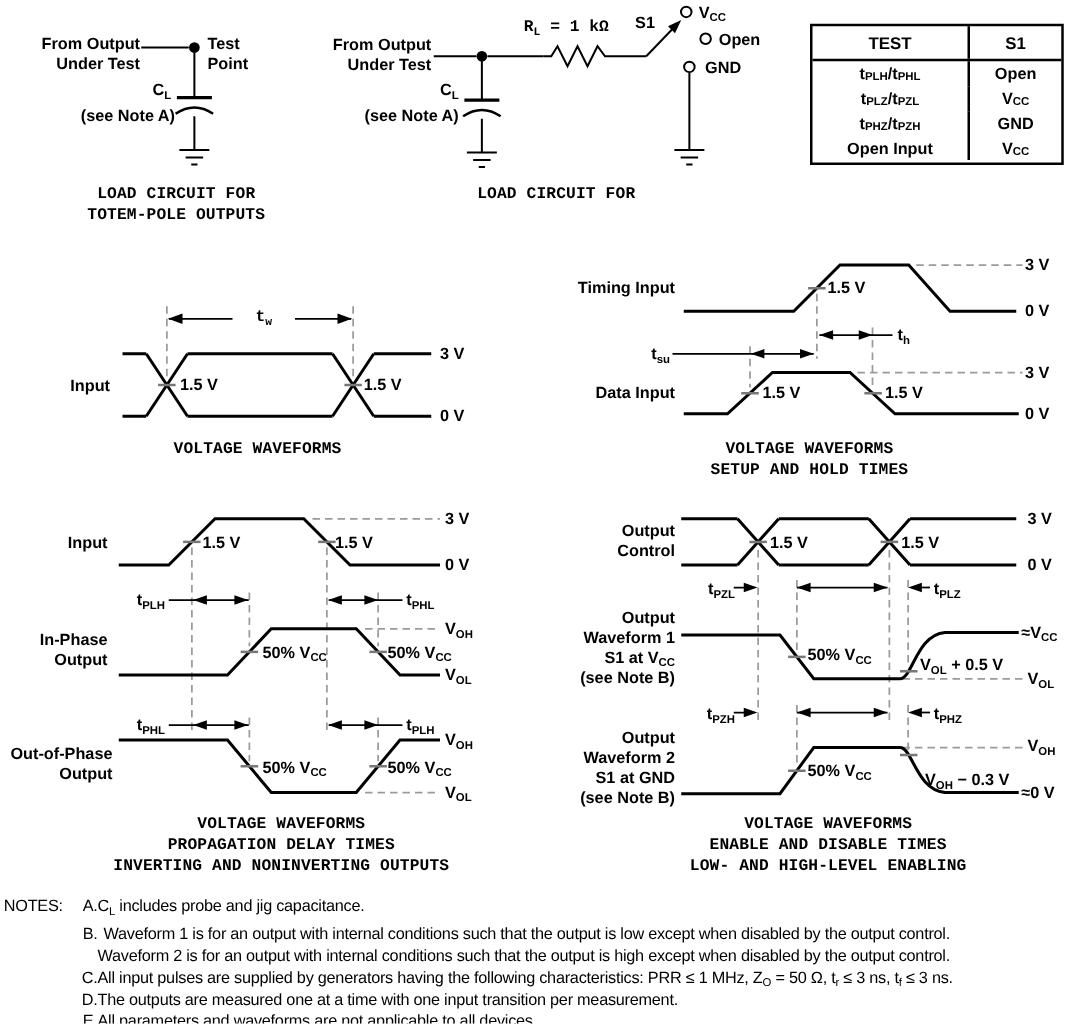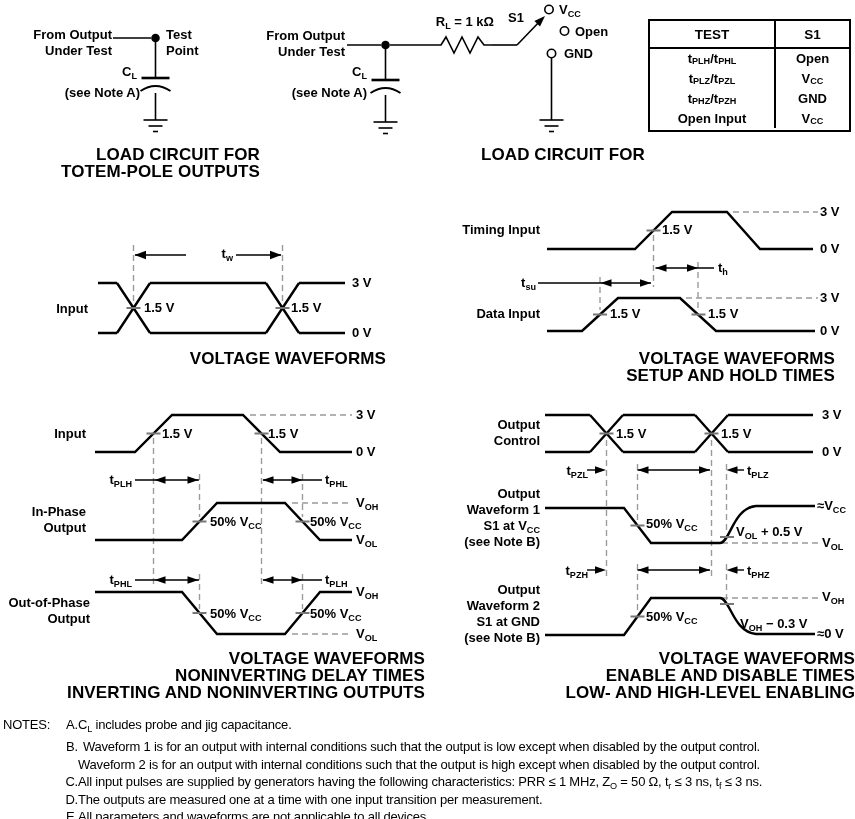--- a/index.html
+++ b/index.html
@@ -3,22 +3,22 @@
 <meta charset="utf-8">
 <style>
   :root{ --line:#000000; --dashed:#9b9b9b; --tick:#777777; --bg:#ffffff; }
   html,body{margin:0;padding:0;background:var(--bg);}
   .page{position:relative;width:855px;height:819px;background:var(--bg);overflow:hidden;
         font-family:"Liberation Sans",sans-serif;color:#000;}
   .diag{position:absolute;}
   .diag svg{position:absolute;left:0;top:0;}
   .lbl{position:absolute;font:700 13px/16px "Liberation Sans",sans-serif;white-space:nowrap;}
   .lbl.r{text-align:right;}
-  .lbl.c{text-align:right;white-space:normal;}
-  .lbl.cap{font-size:17px;letter-spacing:.1px;}
+  .lbl.c{text-align:center;white-space:normal;font-family:Liberation Mono, monospace;}
+  .lbl.cap{font-size:13px;letter-spacing:.1px;}
   .lbl.onwire{background:var(--bg);padding:0 3px;}
   sub{font-size:70%;line-height:0;position:relative;top:.28em;vertical-align:baseline;font-weight:inherit;}
   
   .wf{fill:none;stroke:var(--line);stroke-width:2.4;}
   .wire{fill:none;stroke:var(--line);stroke-width:1.6;}
   .plate{fill:none;stroke:var(--line);stroke-width:2.6;}
   .arc{fill:none;stroke:var(--line);stroke-width:2;}
   .dash{fill:none;stroke:var(--dashed);stroke-width:1.4;stroke-dasharray:6 4;}
   .tick{fill:none;stroke:var(--tick);stroke-width:2;}
   .dim{fill:none;stroke:var(--line);stroke-width:1.4;}
@@ -317,21 +317,21 @@
     <div class="lbl" style="left:325px;top:182px"><span>t</span><sub>PLH</sub></div>
     <div class="lbl r" style="left:0;top:205px;width:90px">
       <div>Out-of-Phase</div>
       <div>Output</div>
     </div>
     <div class="lbl" style="left:210px;top:216px"><span>50% V</span><sub>CC</sub></div>
     <div class="lbl" style="left:310px;top:216px"><span>50% V</span><sub>CC</sub></div>
     <div class="lbl" style="left:356px;top:194px"><span>V</span><sub>OH</sub></div>
     <div class="lbl" style="left:356px;top:236px"><span>V</span><sub>OL</sub></div>
     <div class="lbl c cap" style="left:25px;top:261px;width:400px">VOLTAGE WAVEFORMS</div>
-    <div class="lbl c cap" style="left:25px;top:278px;width:400px">NONINVERTING DELAY TIMES</div>
+    <div class="lbl c cap" style="left:25px;top:278px;width:400px">PROPAGATION DELAY TIMES</div>
     <div class="lbl c cap" style="left:25px;top:295px;width:400px">INVERTING AND NONINVERTING OUTPUTS</div>
   </div>
 
   <div class="diag" style="left:430px;top:390px;width:425px;height:315px">
     <svg width="425" height="315" viewBox="0 0 425 315">
       <g class="dash">
         <path d="M176.5 50 V186"></path>
           <path d="M281.5 50 V186"></path>
         <path d="M207.5 74 V131"></path>
           <path d="M207.5 174 V222"></path>

